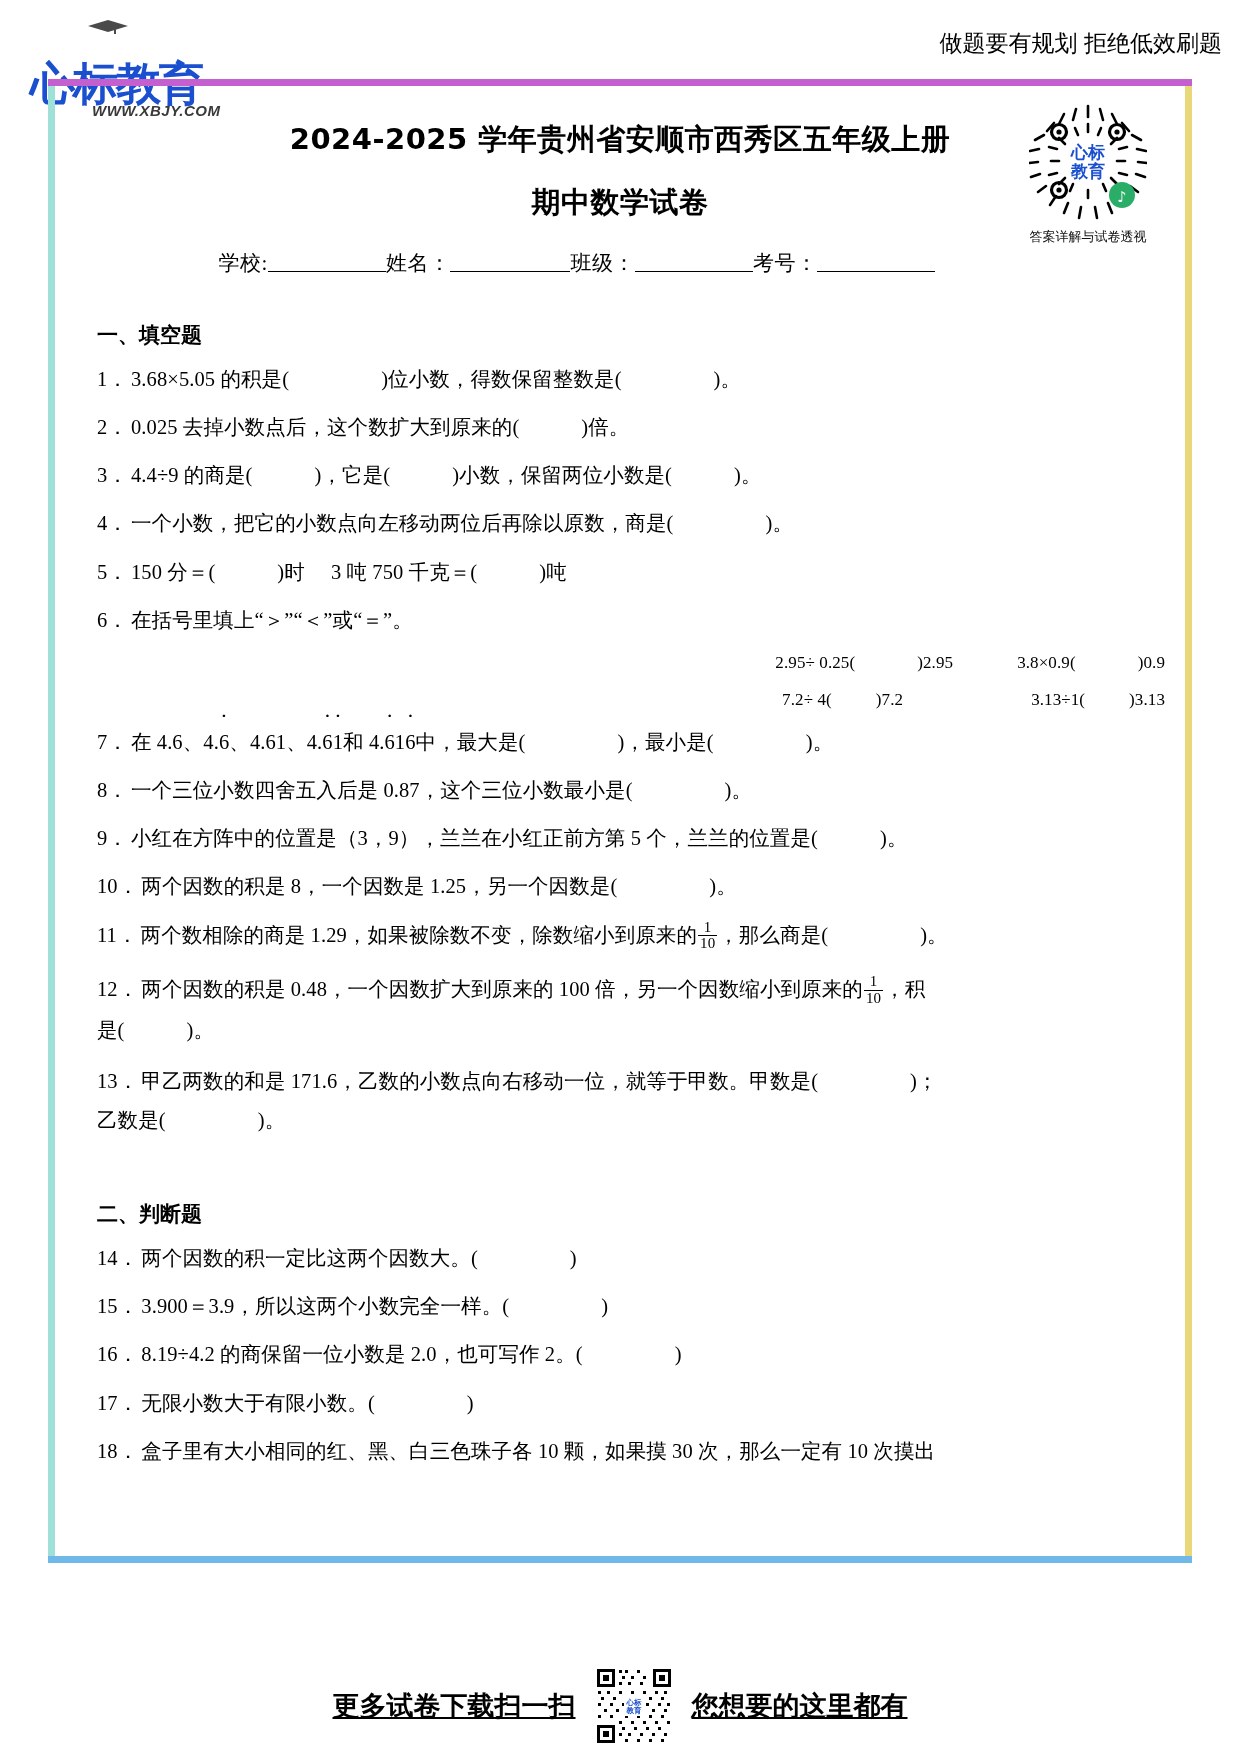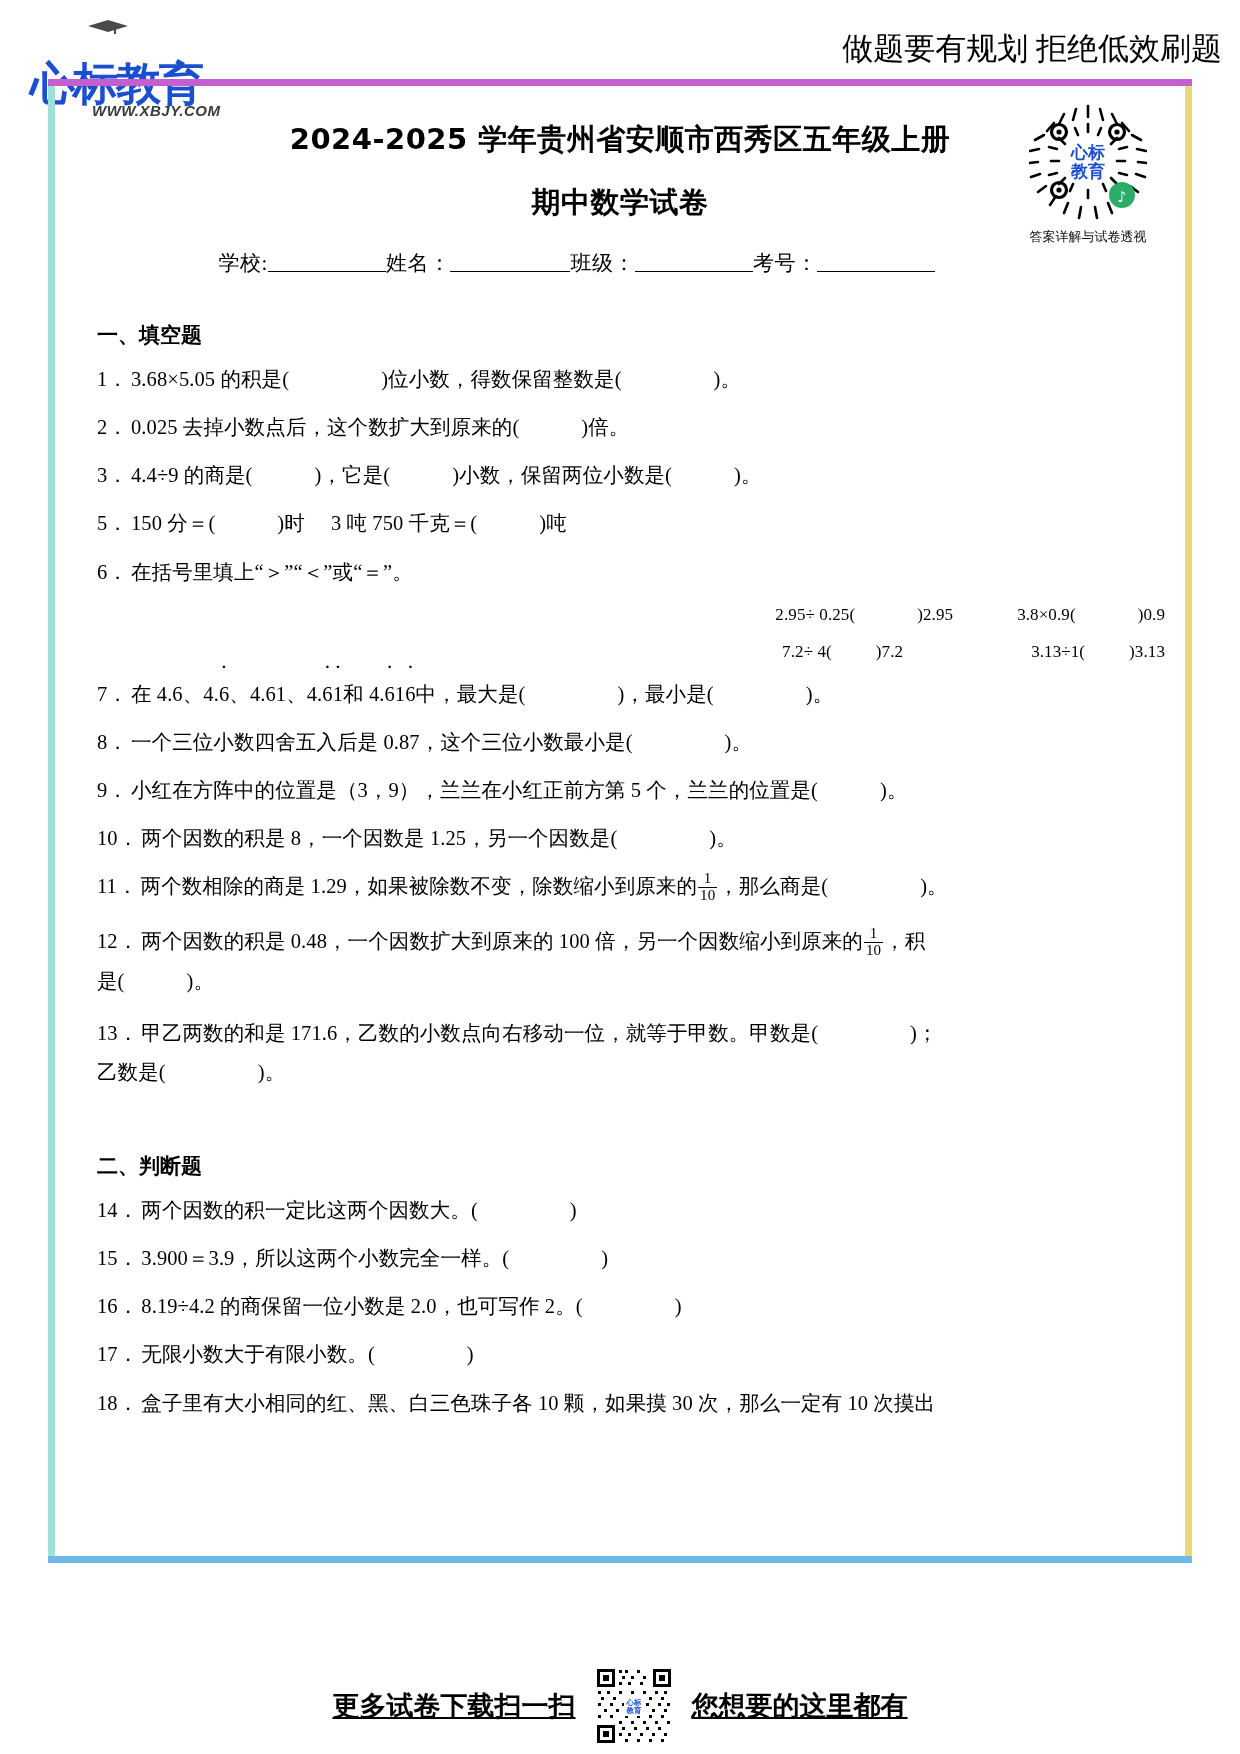--- a/index.html
+++ b/index.html
@@ -39,22 +39,22 @@
     margin-left:62px;
     margin-top:-4px;
     letter-spacing:0.5px;
   }
   #brand-logo .cap{
     position:absolute;left:58px;top:-2px;
     width:40px;height:16px;
   }
   #slogan{
     position:absolute;right:18px;top:28px;
-    font-size:31px;
-    font-family:Liberation Serif, serif;
+    font-size:23px;
+    font-family:Liberation Sans, sans-serif;
     white-space:nowrap;
     color:#000;
   }
 
   
   #frame-top{
     position:absolute;left:48px;top:79px;width:1144px;height:7px;
     background:#c45fd0;
   }
   #frame-left{
@@ -288,20 +288,23 @@
     </div>
 
     <div class="q">
       <span class="num">2．</span><span>0.025 去掉小数点后，这个数扩大到原来的(</span><span class="gap-md"></span><span>)倍。</span>
     </div>
 
     <div class="q">
       <span class="num">3．</span><span>4.4÷9 的商是(</span><span class="gap-md"></span><span>)，它是(</span><span class="gap-md"></span><span>)小数，保留两位小数是(</span><span class="gap-md"></span><span>)。</span>
     </div>
 
+    <div class="q">
+      <span class="num">4．</span><span>一个小数，把它的小数点向左移动两位后再除以原数，商是(</span><span class="gap-lg"></span><span>)。</span>
+    </div>
 
     <div class="q">
       <span class="num">5．</span><span>150 分＝(</span><span class="gap-md"></span><span>)时</span><span class="spacer-x"></span><span>3 吨 750 千克＝(</span><span class="gap-md"></span><span>)吨</span>
     </div>
 
     <div class="q">
       <span class="num">6．</span><span>在括号里填上“＞”“＜”或“＝”。</span>
     </div>
 
     <div class="sub-row">

